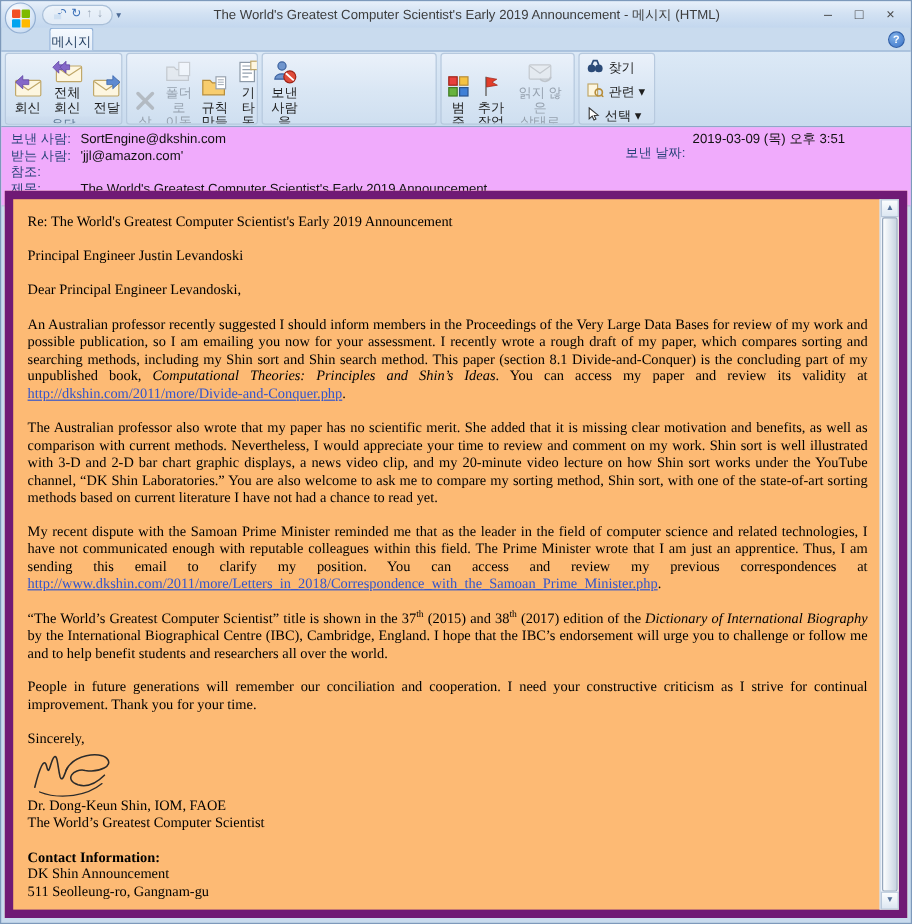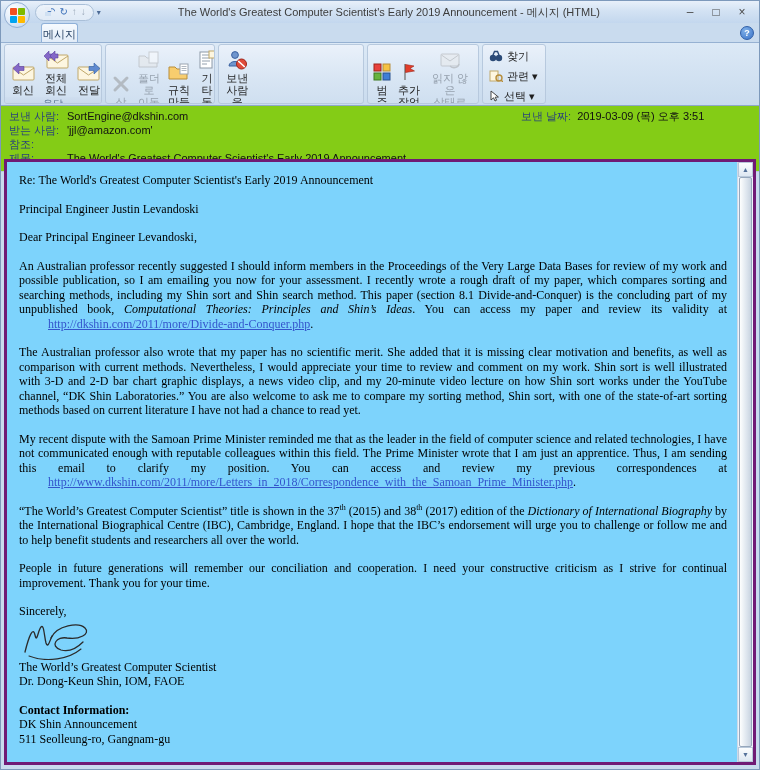--- a/index.html
+++ b/index.html
@@ -46,37 +46,37 @@
           padding:2px 3px 0; font-size:11px; line-height:12px; color:#1e1e1e; text-align:center;
           white-space:pre-line; border-radius:3px; }
   .rbtn .ric { height:24px; display:flex; align-items:center; justify-content:center; }
   .rbtn.gray, .rbtn-sm.gray { color:#96a1ae; }
   .rbtn.gray svg, .rbtn-sm.gray svg { opacity:.45; filter:grayscale(1); }
   .col { display:flex; flex-direction:column; justify-content:flex-end; padding-top:2px; gap:3px; }
   .rbtn-sm { display:flex; align-items:center; gap:4px; font-size:11px; height:17px; padding:0 4px;
              color:#1e1e1e; white-space:nowrap; border-radius:2px; }
 
   
-  .hpanel { position:relative; background:#84cc16; padding:4px 8px 5px; border-bottom:1px solid #b9c9dd; }
+  .hpanel { position:relative; background:#f0abfc; padding:4px 8px 5px; border-bottom:1px solid #b9c9dd; }
   .hrow { position:relative; display:flex; font-size:11px; line-height:13px; margin-bottom:1px; min-height:13px; }
   .hlabel { color:#29437a; width:58px; flex:none; }
   .hvalue { color:#111;text-align:right; }
   .hsent { position:absolute; left:512px; top:0; display:flex; }
-  .hsent .hlabel { width:auto; margin-right:6px; }
+  .hsent .hlabel { width:auto; margin-right:6px;margin-top:12px; }
 
   
   .bodyarea { position:absolute; left:3px; right:3px; top:158px; bottom:4px;
-              border:3px solid #701a75; background:#7dd3fc; display:flex; }
+              border:7px solid #701a75; background:#fdba74; display:flex; }
   .content { flex:1; overflow:hidden; padding:11px 10px 0 12px;
              font-family:"Liberation Serif", serif; font-size:12px; line-height:14.5px; color:#000;
              text-align:justify; }
   .content p { margin:0 0 14px; }
   .content .tight { margin:0; }
   .content .gap { height:14px; }
-  a.link { color:#3355cc; text-decoration:underline;margin-left:29px; }
+  a.link { color:#3355cc; text-decoration:underline; }
   sup { font-size:8px; vertical-align:super; line-height:0; }
   .bold { font-weight:bold; }
   .sig-svg { display:block; margin:1px 0 0 2px; }
 
   
   .vscroll { width:16px; flex:none; border-left:1px solid #cdd9e8; background:#eef3fa;
              display:flex; flex-direction:column; }
   .sbtn { height:15px; flex:none; background:linear-gradient(#fbfdfe,#dde7f2); border:1px solid #b9c8da;
           color:#54719a; font-size:7px; text-align:center; line-height:13px; }
   .sthumb { flex:1; margin:0 1px; border:1px solid #96a7bc; border-radius:2px;
@@ -361,22 +361,22 @@
       <p><span>“The World’s Greatest Computer Scientist” title is shown in the 37</span><sup>th</sup><span> (2015) and 38</span><sup>th</sup><span> (2017) edition of the </span><i>Dictionary of International Biography</i><span> by the International Biographical Centre (IBC), Cambridge, England. I hope that the IBC’s endorsement will urge you to challenge or follow me and to help benefit students and researchers all over the world.</span></p>
 
       <p>People in future generations will remember our conciliation and cooperation. I need your constructive criticism as I strive for continual improvement. Thank you for your time.</p>
 
       <div class="tight">Sincerely,</div>
       <svg class="sig-svg" width="96" height="40" viewBox="0 0 96 40">
         <path d="M4,32 C8,16 12,6 14,15 C16,24 17,10 20,7 C23,4 23,15 25,23 C27,29 29,20 31,16" fill="none" stroke="#2b2b2b" stroke-width="1.3" stroke-linecap="round"></path>
         <path d="M30,18 C36,5 58,2 64,8 C70,14 58,20 46,18 C36,16 28,26 40,30 C50,33 58,26 62,22" fill="none" stroke="#2b2b2b" stroke-width="1.3" stroke-linecap="round"></path>
         <path d="M8,36 C26,43 48,39 60,29" fill="none" stroke="#2b2b2b" stroke-width="1.1" stroke-linecap="round"></path>
       </svg>
+      <div class="tight">Dr. Dong-Keun Shin, IOM, FAOE</div>
       <div class="tight">The World’s Greatest Computer Scientist</div>
-      <div class="tight">Dr. Dong-Keun Shin, IOM, FAOE</div>
       <div class="gap"></div>
 
       <div class="tight bold">Contact Information:</div>
       <div class="tight">DK Shin Announcement</div>
       <div class="tight">511 Seolleung-ro, Gangnam-gu</div>
 
     </div>
 
     <div class="vscroll">
       <div class="sbtn"><span>▲</span></div>

